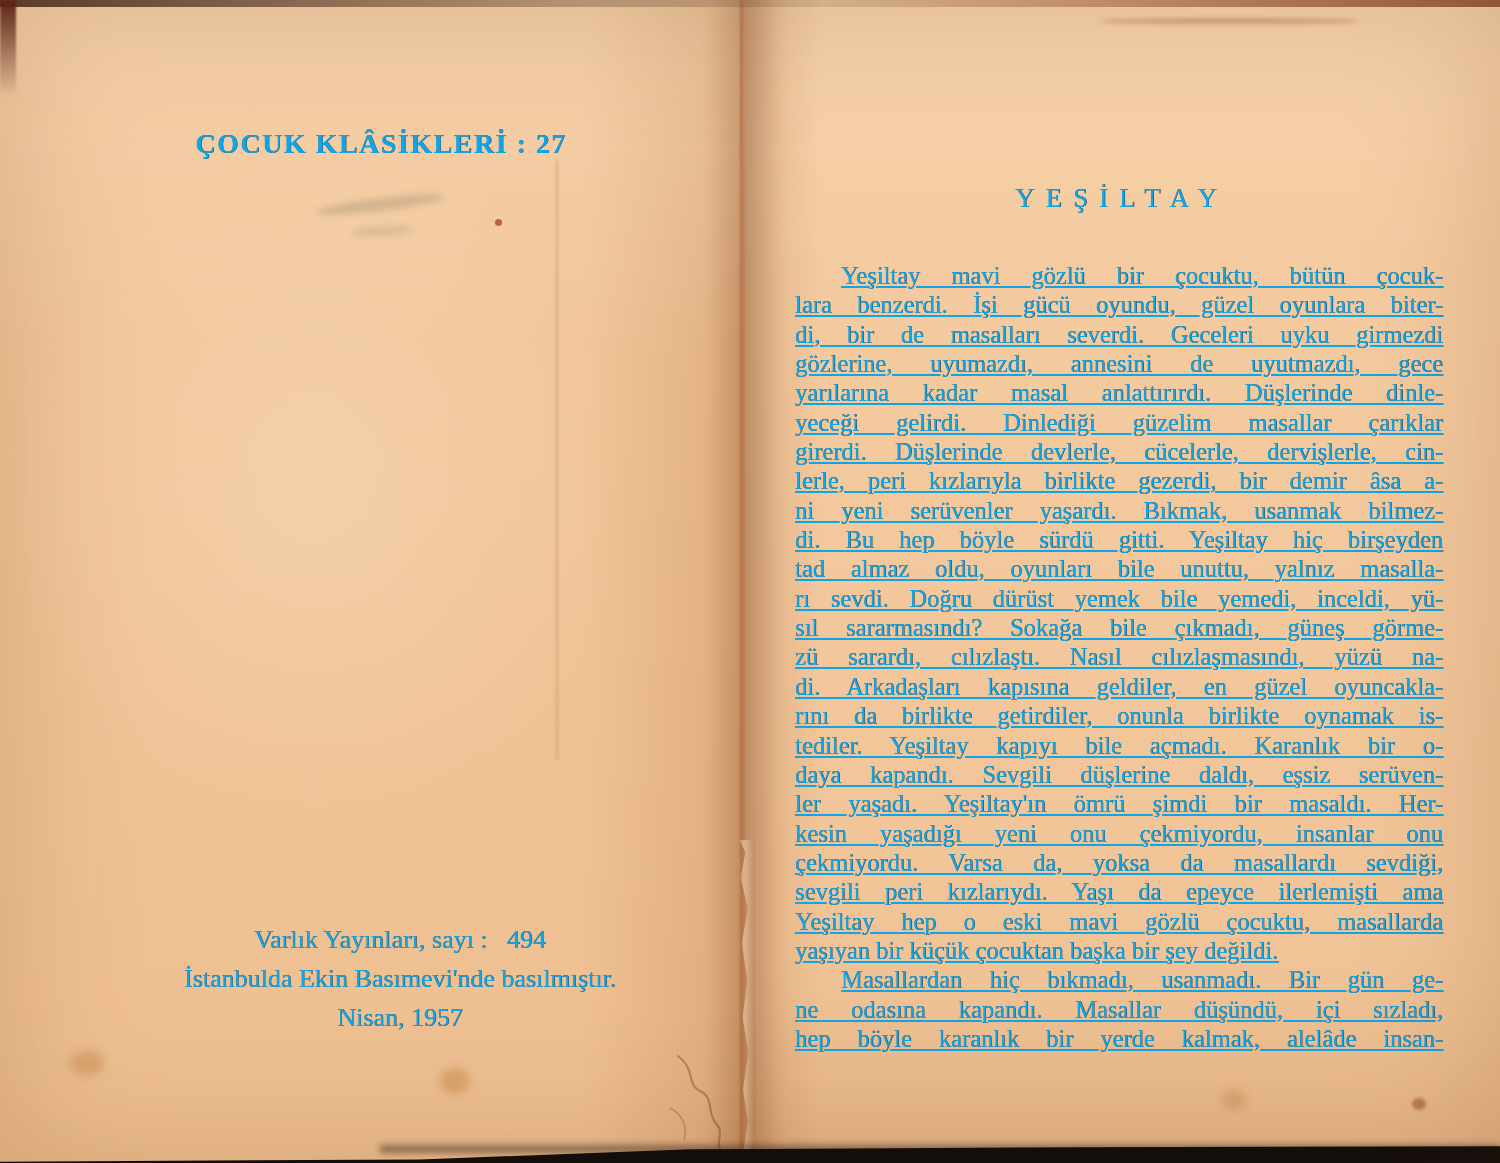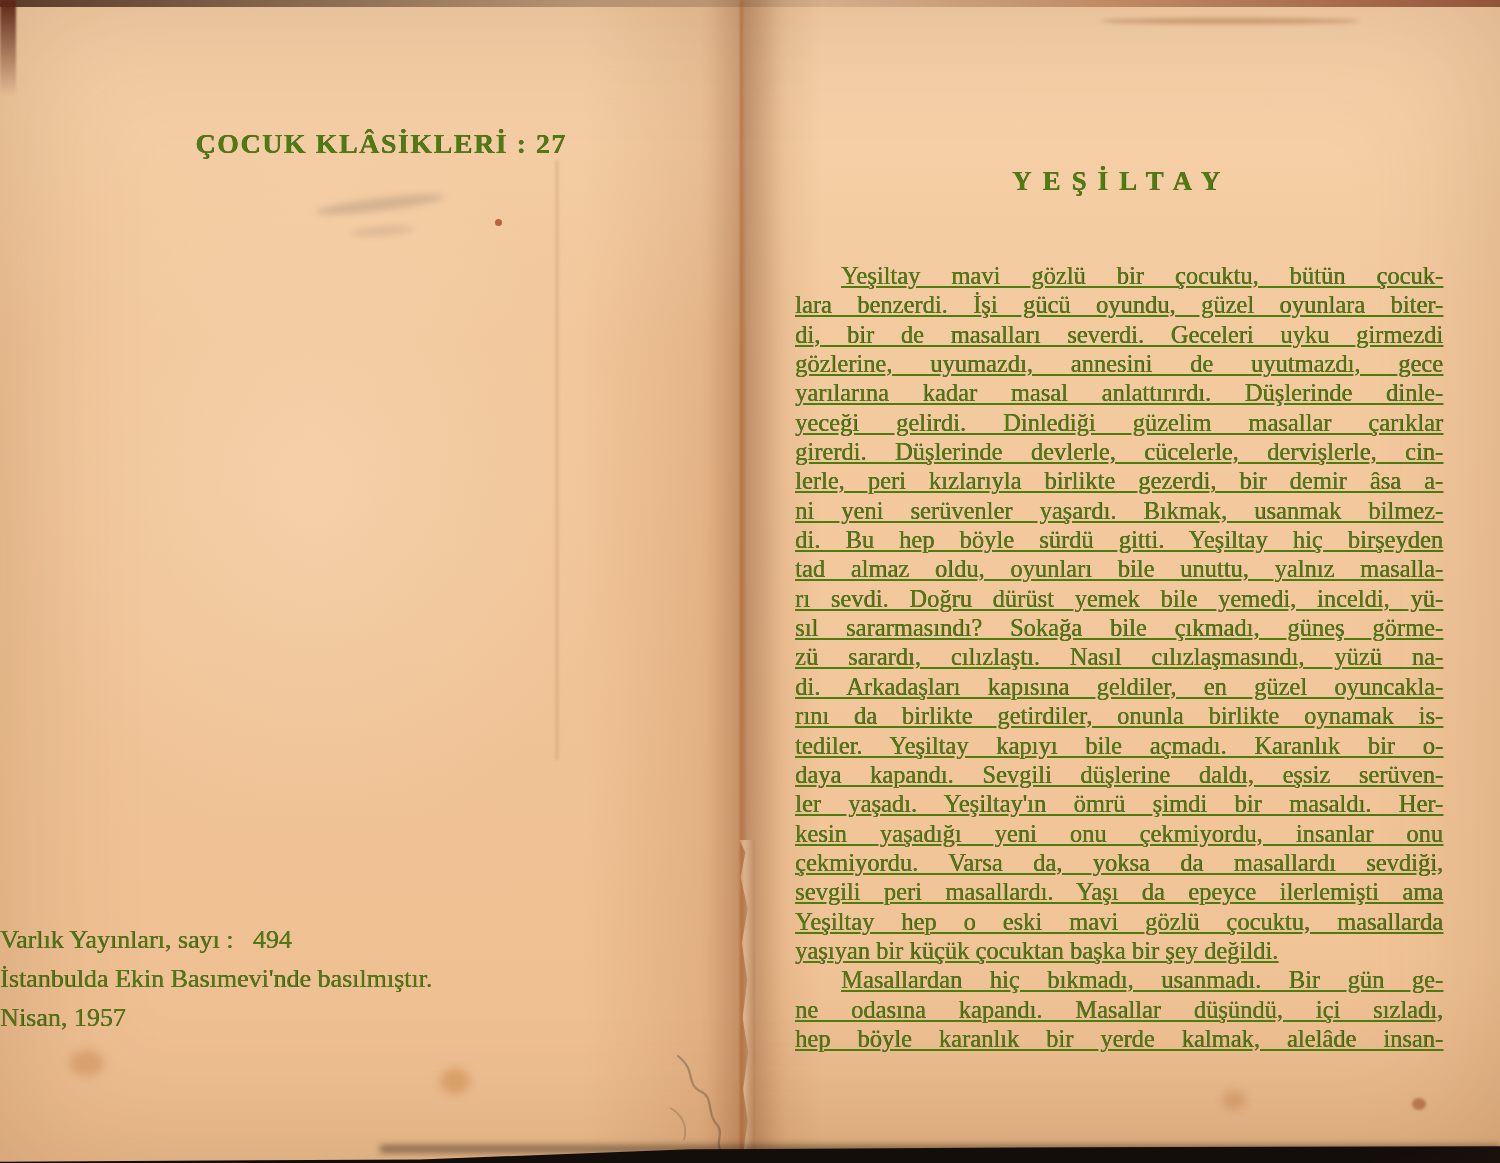--- a/index.html
+++ b/index.html
@@ -15,29 +15,29 @@
       linear-gradient(180deg, #f3c99e 0%, #f0c396 58%, #edbe90 100%);}
   #page-right{left:746px;width:754px;
     background:
       linear-gradient(90deg, rgba(114,56,22,.24) 0%, rgba(150,84,38,.12) 4%, rgba(0,0,0,0) 10%),
       linear-gradient(180deg, rgba(255,240,214,.16) 0%, rgba(255,240,214,0) 26%),
       linear-gradient(180deg, rgba(0,0,0,0) 82%, rgba(140,80,35,.12) 100%),
       linear-gradient(180deg, #f5cda3 0%, #f2c79b 55%, #f0c294 100%);}
   #scan::after{content:"";position:absolute;inset:0;pointer-events:none;
     box-shadow:inset 0 0 140px rgba(110,60,20,.22);}
   
-  .ink{color:#4d7c0f;text-shadow:.35px 0 0 #41342a;}
+  .ink{color:#0ea5e9;text-shadow:.35px 0 0 #41342a;}
   
   #series-header{position:absolute;left:0;top:128px;width:762px;text-align:center;
     font-size:28px;font-weight:700;letter-spacing:1.5px;}
-  #colophon{position:absolute;left:0;top:920px;width:800px;
+  #colophon{position:absolute;left:0;top:920px;width:800px;text-align:center;
     font-size:26px;line-height:39px;}
   
-  #story-title{position:absolute;left:760px;top:166px;width:712px;text-align:center;
-    font-size:27px;font-weight:700;letter-spacing:11px;text-indent:11px;}
+  #story-title{position:absolute;left:760px;top:183px;width:712px;text-align:center;
+    font-size:27px;font-weight:400;letter-spacing:11px;text-indent:11px;}
   #story-body{position:absolute;left:795px;top:261px;width:648px;font-size:24.5px;text-decoration:underline;}
   .bline{height:29.35px;line-height:29.35px;white-space:nowrap;
     text-align:justify;text-align-last:justify;}
   .bline.indent{text-indent:46px;}
   .bline.para-end{text-align-last:left;}
   
   .artifact{position:absolute;pointer-events:none;}
   #top-edge{left:0;top:0;width:1500px;height:7px;
     background:linear-gradient(90deg, rgba(58,34,24,.85), rgba(58,34,24,.30) 38%,
       rgba(58,34,24,.12) 55%, rgba(146,72,40,.45) 74%, rgba(120,52,28,.75) 100%);
@@ -123,21 +123,21 @@
     <div class="bline">rı sevdi. Doğru dürüst yemek bile yemedi, inceldi, yü-</div>
     <div class="bline">sıl sararmasındı? Sokağa bile çıkmadı, güneş görme-</div>
     <div class="bline">zü sarardı, cılızlaştı. Nasıl cılızlaşmasındı, yüzü na-</div>
     <div class="bline">di. Arkadaşları kapısına geldiler, en güzel oyuncakla-</div>
     <div class="bline">rını da birlikte getirdiler, onunla birlikte oynamak is-</div>
     <div class="bline">tediler. Yeşiltay kapıyı bile açmadı. Karanlık bir o-</div>
     <div class="bline">daya kapandı. Sevgili düşlerine daldı, eşsiz serüven-</div>
     <div class="bline">ler yaşadı. Yeşiltay'ın ömrü şimdi bir masaldı. Her-</div>
     <div class="bline">kesin yaşadığı yeni onu çekmiyordu, insanlar onu</div>
     <div class="bline">çekmiyordu. Varsa da, yoksa da masallardı sevdiği,</div>
-    <div class="bline">sevgili peri masallardı. Yaşı da epeyce ilerlemişti ama</div>
+    <div class="bline">sevgili peri kızlarıydı. Yaşı da epeyce ilerlemişti ama</div>
     <div class="bline">Yeşiltay hep o eski mavi gözlü çocuktu, masallarda</div>
     <div class="bline para-end">yaşıyan bir küçük çocuktan başka bir şey değildi.</div>
     <div class="bline indent">Masallardan hiç bıkmadı, usanmadı. Bir gün ge-</div>
     <div class="bline">ne odasına kapandı. Masallar düşündü, içi sızladı,</div>
     <div class="bline">hep böyle karanlık bir yerde kalmak, alelâde insan-</div>
   </div>
 
 </div>
 
 </body></html>

